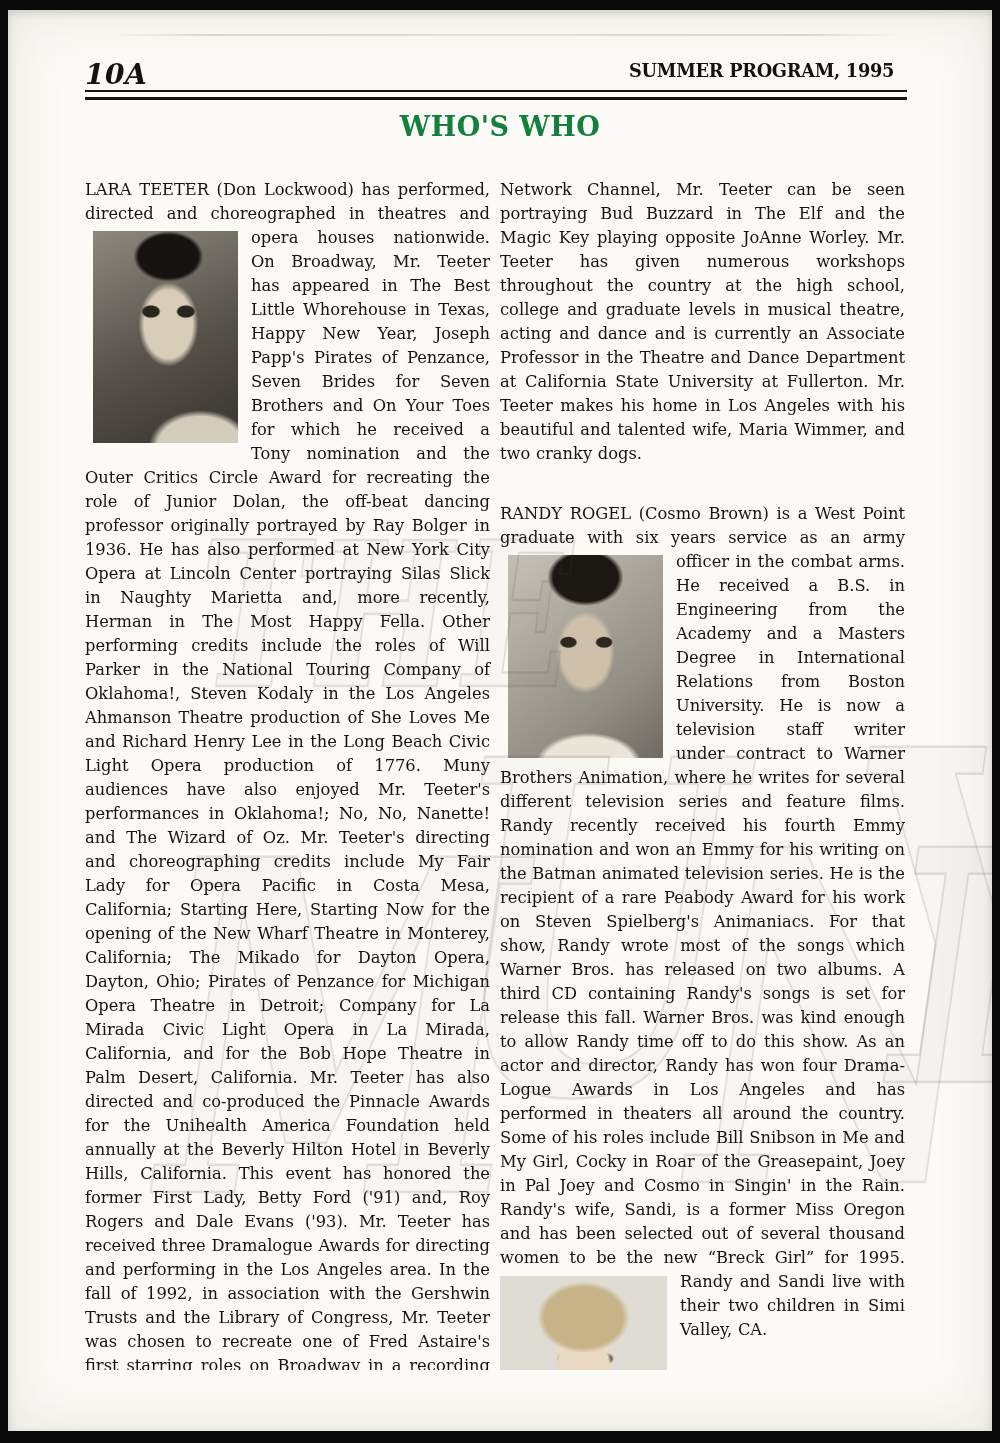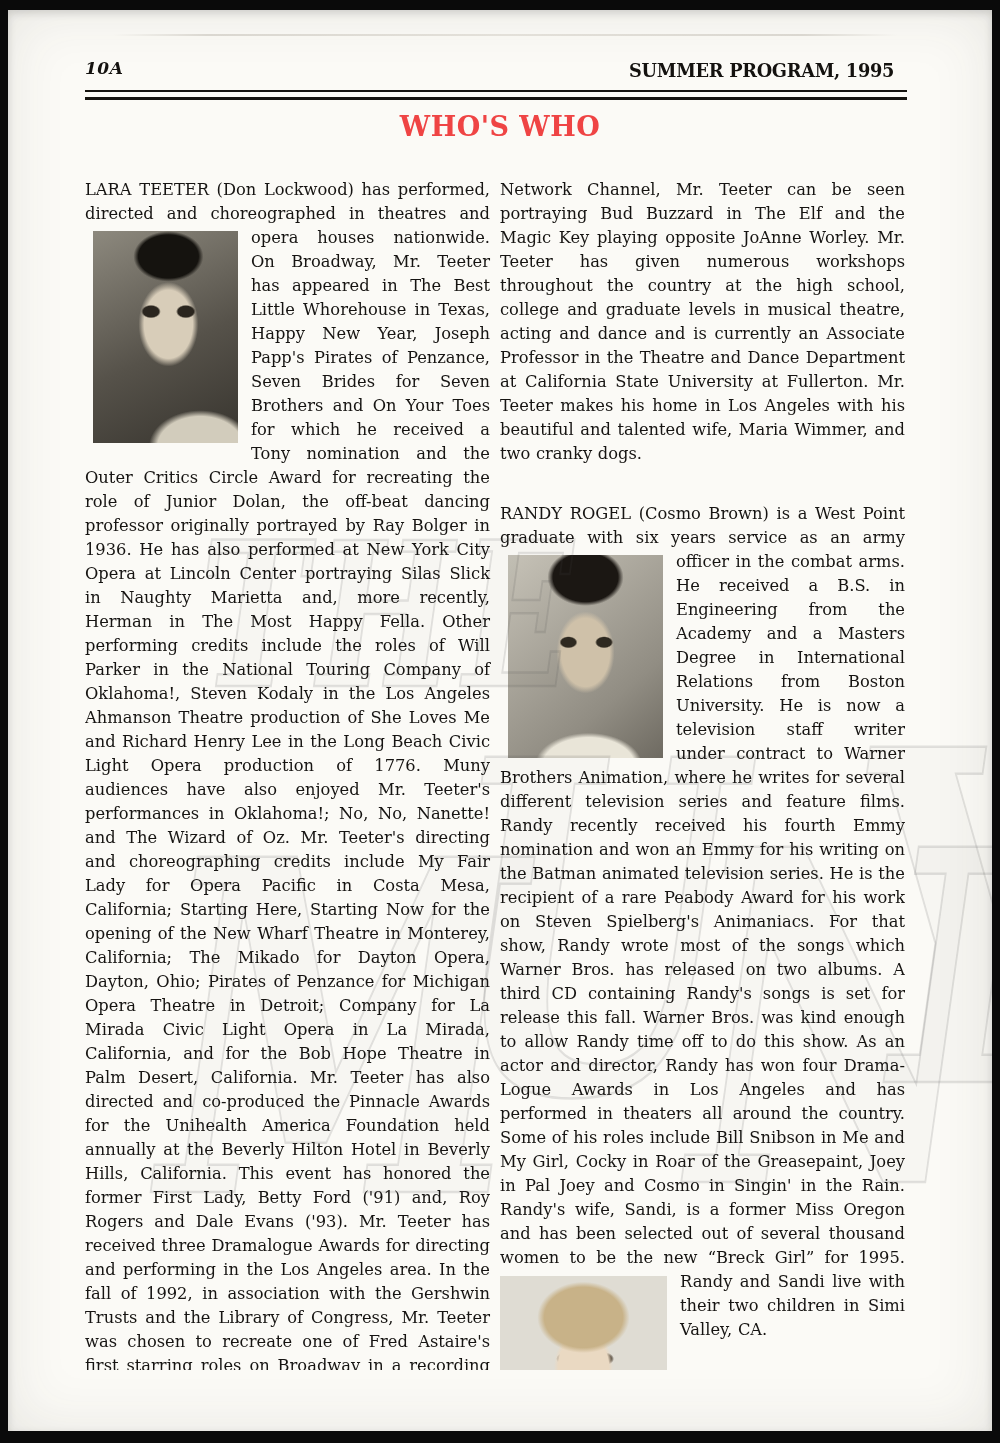--- a/index.html
+++ b/index.html
@@ -5,28 +5,28 @@
   html,body{margin:0;padding:0;}
   body{background:#000;width:1000px;height:1443px;overflow:hidden;
        font-family:"DejaVu Serif","Liberation Serif",serif;}
   .scan{position:relative;width:1000px;height:1443px;background:#0a0a0a;}
   .page{position:absolute;left:8px;top:10px;width:984px;height:1421px;
         background:#fbfaf6;overflow:hidden;
         box-shadow:inset 0 0 60px rgba(60,55,45,.10), inset 0 3px 8px rgba(0,0,0,.15);}
   .fold{position:absolute;left:105px;right:95px;top:24px;height:2px;
         background:linear-gradient(90deg,transparent,#dad7d0 12%,#e3e0d9 50%,#dad7d0 88%,transparent);}
   
-  .pageno{position:absolute;left:77px;top:48px;font-size:17px;font-weight:bold;
+  .pageno{position:absolute;left:77px;top:48px;font-size:28px;font-weight:bold;
           font-style:italic;color:#14120f;letter-spacing:.5px;}
   .hdr-right{position:absolute;right:98px;top:50px;font-size:18.5px;font-weight:bold;
              color:#14120f;letter-spacing:-.3px;transform:scaleX(.96);transform-origin:right;}
   .dblrule{position:absolute;left:77px;width:822px;top:80px;height:5px;
            border-top:2px solid #15130f;border-bottom:3px solid #15130f;}
   .title{position:absolute;left:0;width:984px;top:101px;text-align:center;
-         font-size:27px;font-weight:bold;color:#ef4444;letter-spacing:.5px;}
+         font-size:27px;font-weight:bold;color:#15803d;letter-spacing:.5px;}
   
   .wm{position:absolute;inset:0;pointer-events:none;z-index:3;font-style:italic;}
   .wm span{position:absolute;font-family:"DejaVu Serif",serif;font-weight:bold;
            color:rgba(0,0,0,0.015);-webkit-text-stroke:2.5px rgba(70,70,70,.14);
            transform:scale(.72,1);transform-origin:left top;line-height:1;}
   .wm-the{left:192px;top:506px;font-size:200px;letter-spacing:14px;}
   .wm-m{left:152px;top:790px;font-size:460px;}
   .wm-u{left:442px;top:690px;font-size:460px;}
   .wm-n{left:682px;top:780px;font-size:460px;}
   .wm-y{left:842px;top:680px;font-size:460px;}

